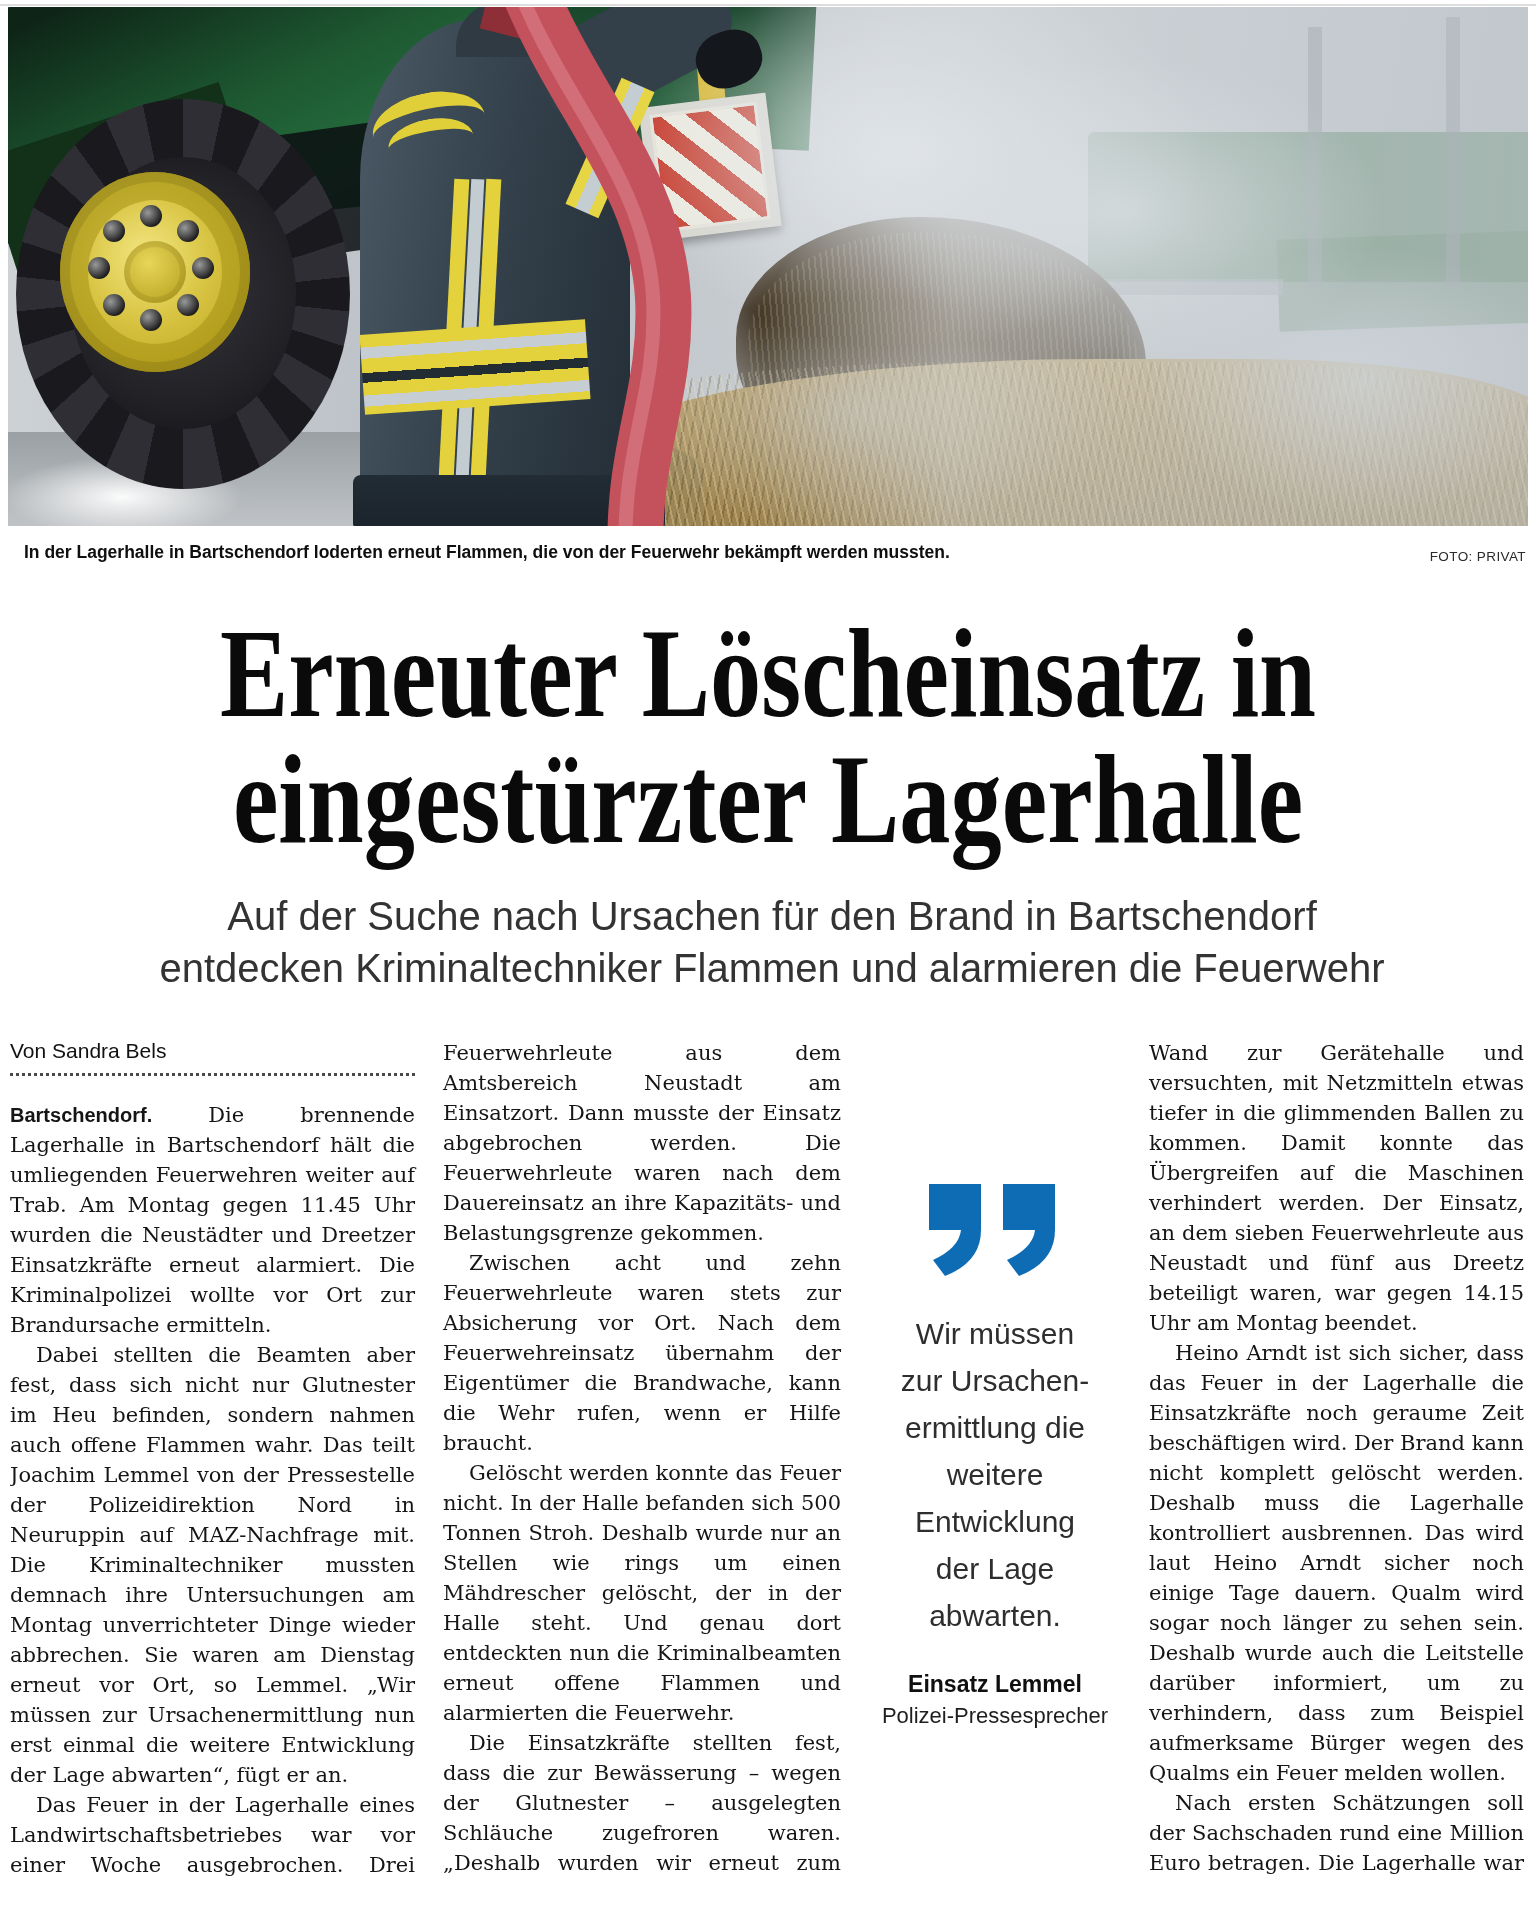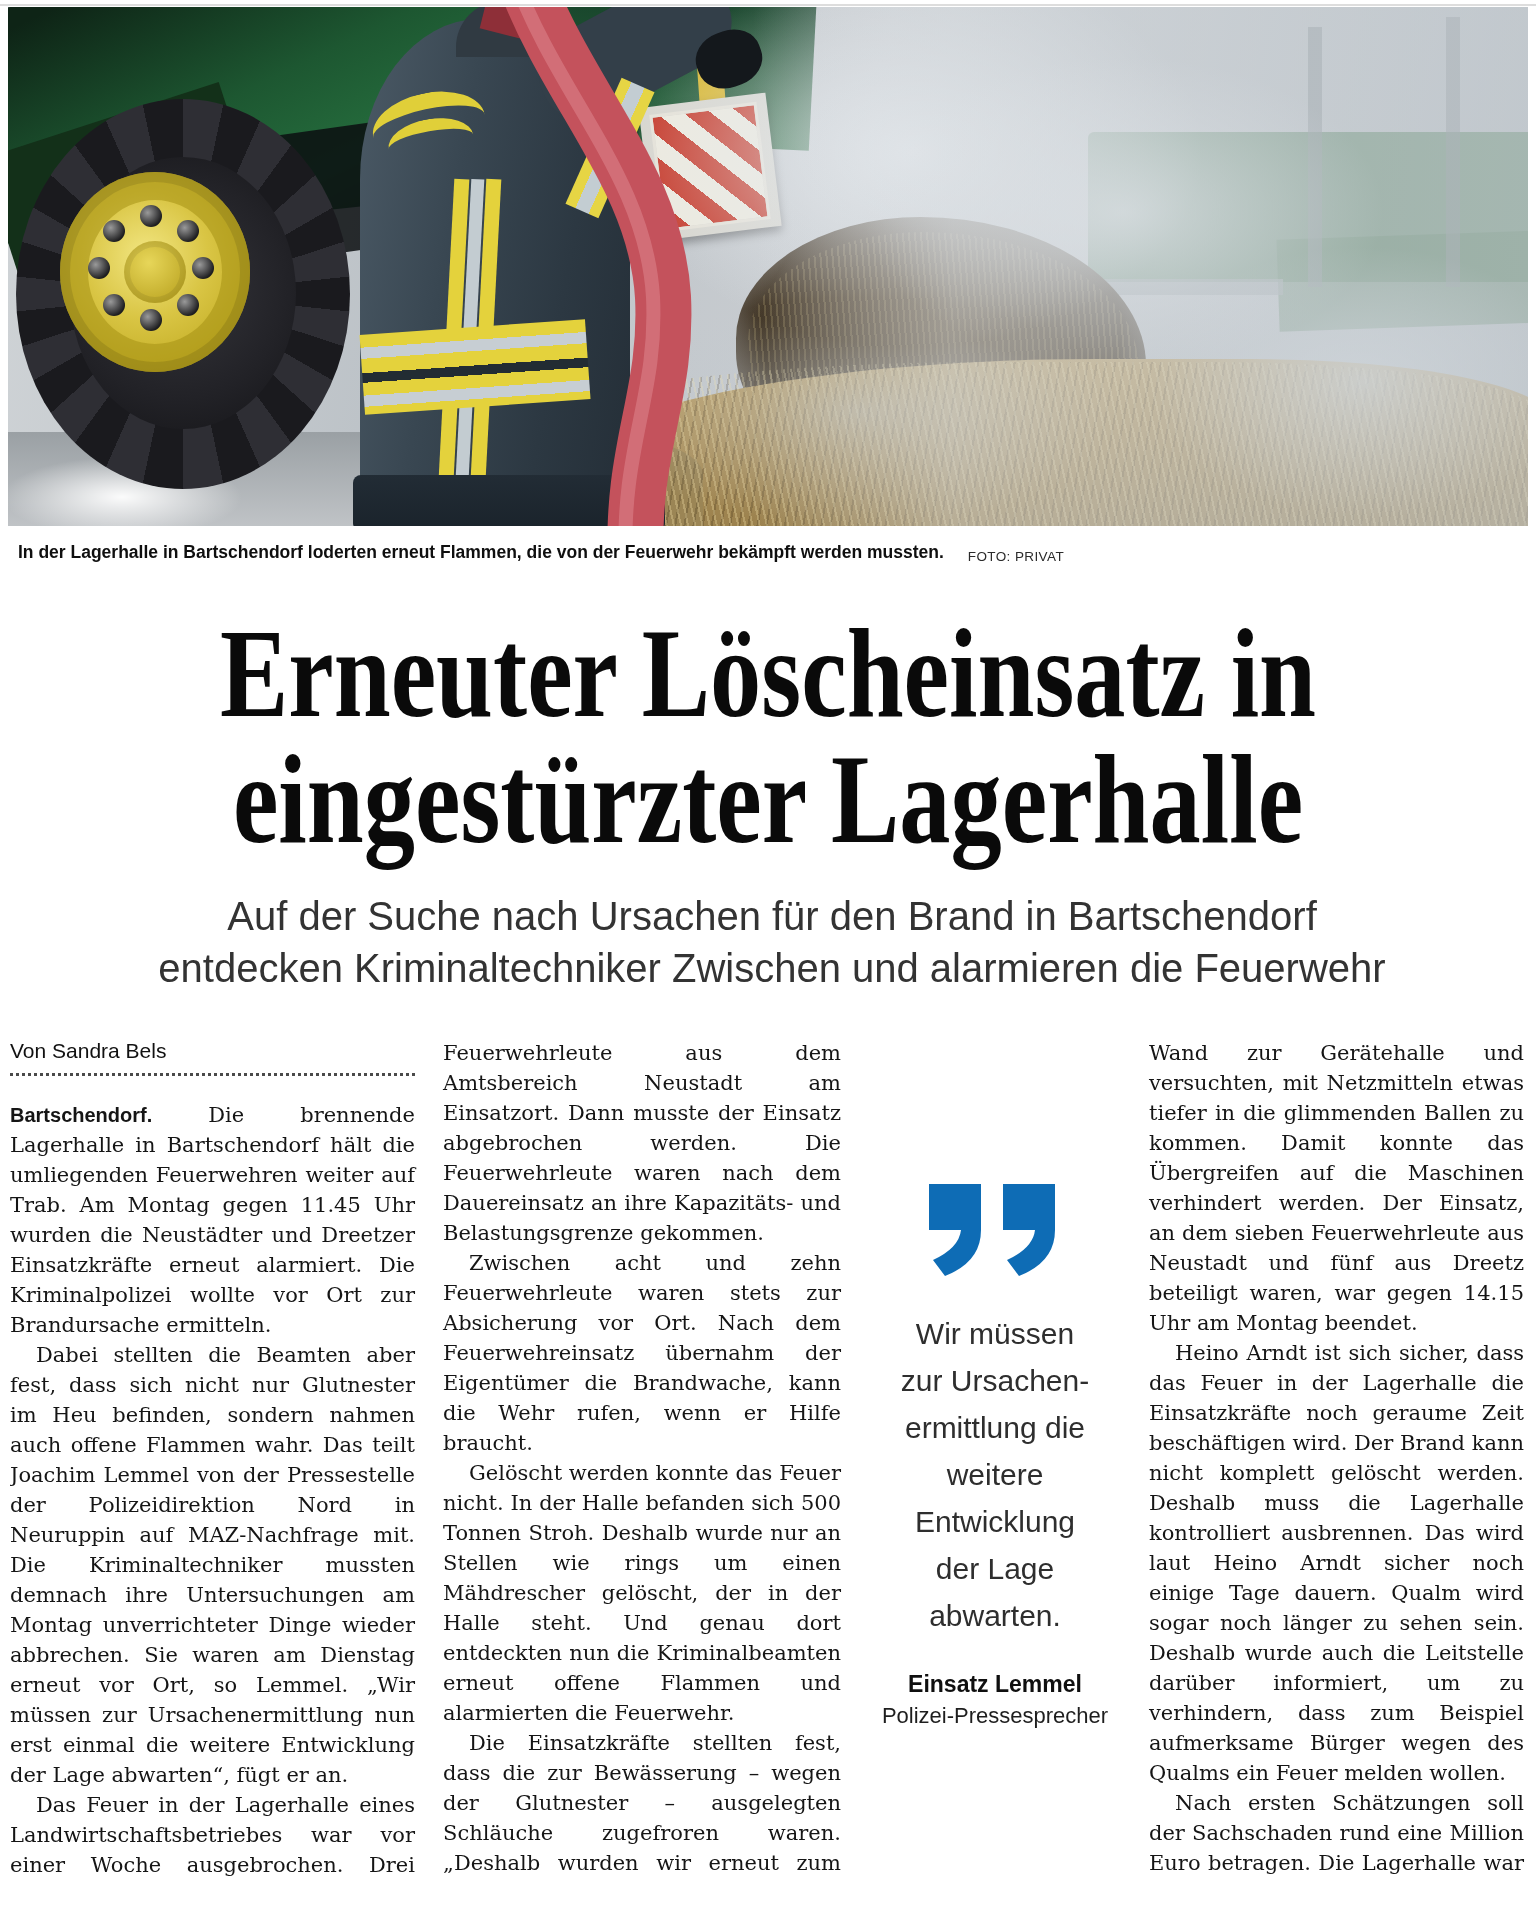--- a/index.html
+++ b/index.html
@@ -82,21 +82,21 @@
   .ff-badge2 { left:380px; top:112px; width:86px; height:46px; border-top:12px solid #e0cf39; border-radius:50%; transform:rotate(-10deg); }
   .ff-bs-a { left:438px; top:172px; width:15px; height:318px; background:#e4d23c; transform:rotate(3deg); }
   .ff-bs-s { left:455px; top:172px; width:13px; height:318px; background:#c3ccd1; transform:rotate(3deg); }
   .ff-bs-b { left:470px; top:172px; width:15px; height:318px; background:#e4d23c; transform:rotate(3deg); }
   .ff-belt { left:354px; top:320px; width:226px; height:80px; transform:rotate(-4deg);
     background:linear-gradient(180deg,#e4d23c 0 16%,#c7ced3 16% 30%,#e4d23c 30% 48%,#222c33 48% 60%,#e4d23c 60% 76%,#c7ced3 76% 90%,#e4d23c 90% 100%); }
   .ff-legs { left:345px; top:468px; width:312px; height:56px; background:linear-gradient(#222c35,#1a232b); border-radius:8px; }
   .hose-svg { position:absolute; inset:0; width:100%; height:100%; }
 
   
-  .caption-row { margin:15px 10px 0 18px; display:flex; justify-content:flex-start; align-items:flex-end; }
+  .caption-row { margin:15px 10px 0 24px; display:flex; justify-content:space-between; align-items:flex-end; }
   .caption { font-size:17.5px; line-height:23px; font-weight:bold; color:#0f0f0f; }
   .credit { font-size:13.5px; color:#2b2b2b; letter-spacing:.4px; white-space:nowrap; padding-left:24px; }
 
   
   .headline { margin-top:46px; text-align:center; font-family:"Liberation Serif", serif;
     font-weight:bold; font-size:128px; line-height:126px; color:#0a0a0a; }
   .hl-line { display:block; transform:scaleX(.8); transform-origin:50% 50%; white-space:nowrap; }
   .subheadline { margin-top:28px; text-align:center; font-family:"Liberation Sans", sans-serif;
     font-weight:400; font-size:40px; line-height:52px; color:#333333; }
   .sh-line { display:block;padding-left:8px; }
@@ -190,21 +190,21 @@
   <span class="credit">FOTO: PRIVAT</span>
 </div>
 
 <h1 class="headline">
   <span class="hl-line">Erneuter Löscheinsatz in</span>
   <span class="hl-line">eingestürzter Lagerhalle</span>
 </h1>
 
 <h2 class="subheadline">
   <span class="sh-line">Auf der Suche nach Ursachen für den Brand in Bartschendorf</span>
-  <span class="sh-line">entdecken Kriminaltechniker Zwischen und alarmieren die Feuerwehr</span>
+  <span class="sh-line">entdecken Kriminaltechniker Flammen und alarmieren die Feuerwehr</span>
 </h2>
 
 <div class="columns">
   <div class="col">
     <div class="byline">Von Sandra Bels</div>
     <div class="rule-dotted"></div>
     <p class="first"><span class="lead-in">Bartschendorf.</span>
        <span>Die brennende Lagerhalle in Bartschendorf hält die umliegenden Feuerwehren weiter auf Trab. Am Montag gegen 11.45 Uhr wurden die Neustädter und Dreetzer Einsatzkräfte erneut alarmiert. Die Kriminalpolizei wollte vor Ort zur Brandursache ermitteln.</span></p>
     <p class="indent">Dabei stellten die Beamten aber fest, dass sich nicht nur Glutnester im Heu befinden, sondern nahmen auch offene Flammen wahr. Das teilt Joachim Lemmel von der Pressestelle der Polizeidirektion Nord in Neuruppin auf MAZ-Nachfrage mit. Die Kriminaltechniker mussten demnach ihre Untersuchungen am Montag unverrichteter Dinge wieder abbrechen. Sie waren am Dienstag erneut vor Ort, so Lemmel. „Wir müssen zur Ursachenermittlung nun erst einmal die weitere Entwicklung der Lage abwarten“, fügt er an.</p>
     <p class="indent">Das Feuer in der Lagerhalle eines Landwirtschaftsbetriebes war vor einer Woche ausgebrochen. Drei Tage lang waren ununterbrochen</p>

